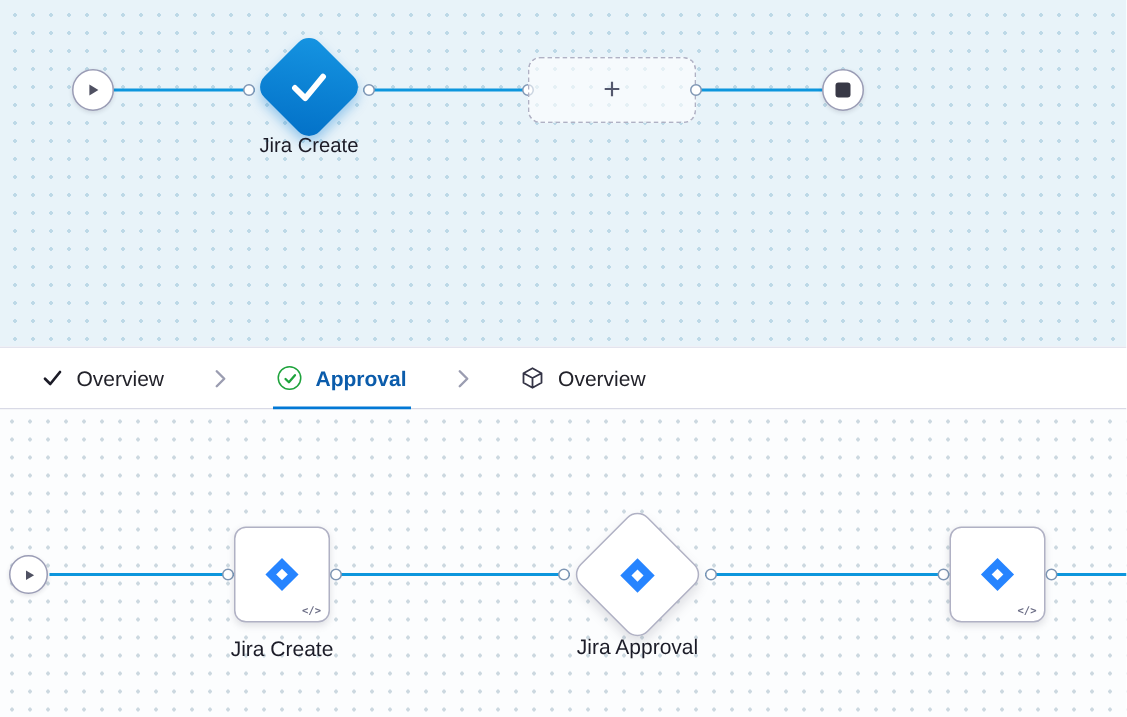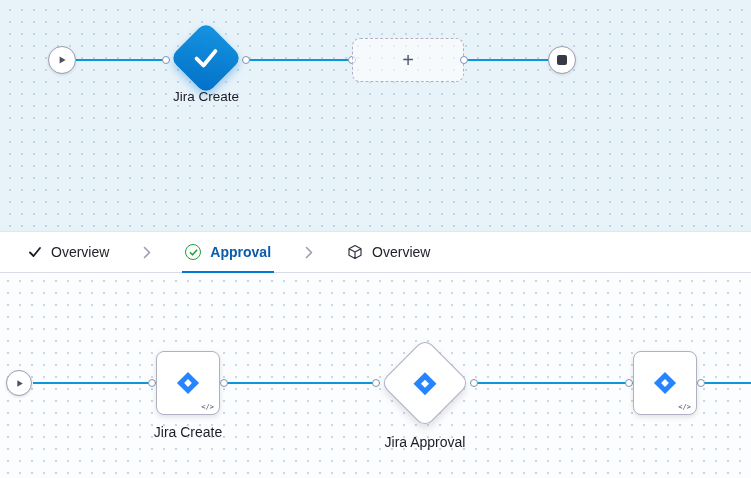--- a/index.html
+++ b/index.html
@@ -181,21 +181,21 @@
   <div class="node-dot" style="left:372px;top:106px;"></div>
 
   <div class="step-diamond" style="left:393px;top:78px;">
     <span class="inner">
       <svg width="27" height="27" viewBox="0 0 24 24">
         <path d="M12 1.8 L22.2 12 L12 22.2 L1.8 12 Z" fill="#2684FF"></path>
         <path d="M12 8.4 L15.6 12 L12 15.6 L8.4 12 Z" fill="#fff"></path>
       </svg>
     </span>
   </div>
-  <div class="node-label lg" style="left:360px;top:161px;width:130px;">Jira Approval</div>
+  <div class="node-label lg" style="left:360px;top:150px;width:130px;">Jira Approval</div>
 
   <div class="node-dot" style="left:470px;top:106px;"></div>
   <div class="node-dot" style="left:625px;top:106px;"></div>
 
   <div class="step-node" style="left:633px;top:78px;">
     <svg width="26" height="26" viewBox="0 0 24 24">
       <path d="M12 1.8 L22.2 12 L12 22.2 L1.8 12 Z" fill="#2684FF"></path>
       <path d="M12 8.4 L15.6 12 L12 15.6 L8.4 12 Z" fill="#fff"></path>
     </svg>
     <span class="code-badge">&lt;/&gt;</span>

